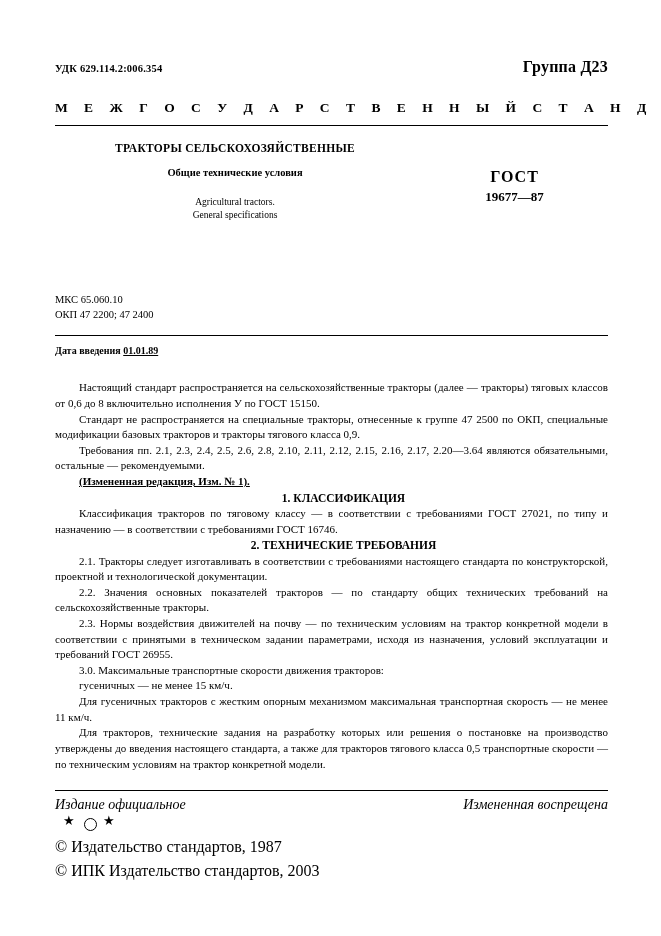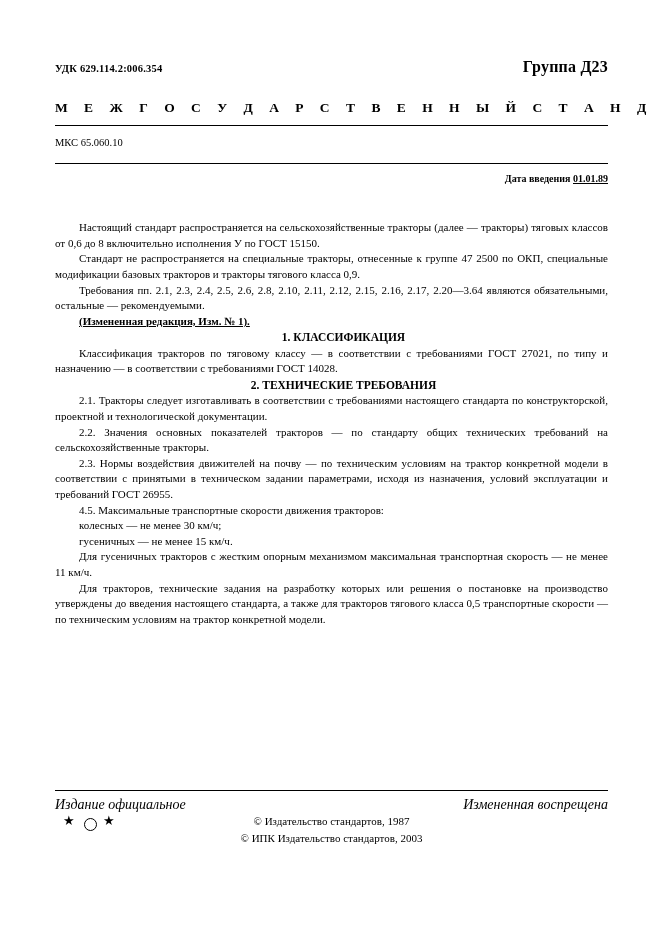--- a/index.html
+++ b/index.html
@@ -96,40 +96,39 @@
     font-weight: bold;
     letter-spacing: 1px;
   }
   .gost-num {
     font-size: 13px;
     font-weight: bold;
     margin-top: 3px;
   }
 
   .codes {
-    margin-top: 9px;
+    margin-top: 32px;
     font-size: 10.5px;
     line-height: 1.45;
   }
 
   .rule-mid { margin-top: 13px; }
 
   .date-row {
     margin-top: 9px;
-    text-align: right;
     font-size: 10px;
     font-weight: bold;
   }
   .date-row .date-val {
     text-decoration: underline;
   }
 
   
   .body {
-    margin-top: 36px;
+    margin-top: 24px;
     font-size: 11px;
     line-height: 1.42;
     text-align: justify;
   }
   .body p {
     margin: 0;
     text-indent: 24px;
   }
   .section-head {
     text-align: center;
@@ -153,23 +152,23 @@
   }
   .footer-row {
     display: flex;
     justify-content: space-between;
     margin-top: 6px;
     font-size: 14px;
     font-style: italic;
   }
   .footer-row .right { font-style: italic; }
   .copyright {
-    margin-top: 0;
-    text-align: center;
-    font-size: 11px;
+    margin-top: 22px;
+    text-align: left;
+    font-size: 16px;
     line-height: 1.5;
   }
   .stars {
     position: absolute;
     left: 8px;
     top: 22px;
     width: 70px;
     height: 22px;
   }
   .star {
@@ -197,47 +196,61 @@
 
     <div class="head-row">
       <span class="udk">УДК 629.114.2:006.354</span>
       <span class="group">Группа Д23</span>
     </div>
 
     <div class="std-banner">М Е Ж Г О С У Д А Р С Т В Е Н Н Ы Й   С Т А Н Д А Р Т</div>
 
     <hr class="rule rule-top">
 
+    <div class="title-block">
+      <div class="title-left">
+        <div class="doc-title">ТРАКТОРЫ СЕЛЬСКОХОЗЯЙСТВЕННЫЕ</div>
+        <div class="doc-subtitle">Общие технические условия</div>
+        <div class="doc-eng">
+          <div>Agricultural tractors.</div>
+          <div>General specifications</div>
+        </div>
+      </div>
+      <div class="title-right">
+        <div class="gost-word">ГОСТ</div>
+        <div class="gost-num">19677—87</div>
+      </div>
+    </div>
 
     <div class="codes">
       <div>МКС 65.060.10</div>
+      <div>ОКП 47 2200; 47 2400</div>
     </div>
 
     <hr class="rule rule-mid">
 
     <div class="date-row">
       <span>Дата введения</span>
       <span class="date-val">01.01.89</span>
     </div>
 
     <div class="body">
       <p>Настоящий стандарт распространяется на сельскохозяйственные тракторы (далее — тракторы) тяговых классов от 0,6 до 8 включительно исполнения У по ГОСТ 15150.</p>
       <p>Стандарт не распространяется на специальные тракторы, отнесенные к группе 47 2500 по ОКП, специальные модификации базовых тракторов и тракторы тягового класса 0,9.</p>
       <p>Требования пп. 2.1, 2.3, 2.4, 2.5, 2.6, 2.8, 2.10, 2.11, 2.12, 2.15, 2.16, 2.17, 2.20—3.64 являются обязательными, остальные — рекомендуемыми.</p>
       <p class="bold">(Измененная редакция, Изм. № 1).</p>
 
       <p class="section-head">1. КЛАССИФИКАЦИЯ</p>
-      <p>Классификация тракторов по тяговому классу — в соответствии с требованиями ГОСТ 27021, по типу и назначению — в соответствии с требованиями ГОСТ 14028.</p>
+      <p>Классификация тракторов по тяговому классу — в соответствии с требованиями ГОСТ 27021, по типу и назначению — в соответствии с требованиями ГОСТ 16746.</p>
 
       <p class="section-head">2. ТЕХНИЧЕСКИЕ ТРЕБОВАНИЯ</p>
       <p>2.1.  Тракторы следует изготавливать в соответствии с требованиями настоящего стандарта по конструкторской, проектной и технологической документации.</p>
       <p>2.2.  Значения основных показателей тракторов — по стандарту общих технических требований на сельскохозяйственные тракторы.</p>
       <p>2.3.  Нормы воздействия движителей на почву — по техническим условиям на трактор конкретной модели в соответствии с принятыми в техническом задании параметрами, исходя из назначения, условий эксплуатации и требований ГОСТ 26955.</p>
-      <p>4.5.  Максимальные транспортные скорости движения тракторов:</p>
-      <p class="sublist">колесных — не менее 30 км/ч;</p>
+      <p>3.0.  Максимальные транспортные скорости движения тракторов:</p>
       <p class="sublist">гусеничных — не менее 15 км/ч.</p>
       <p>Для гусеничных тракторов с жестким опорным механизмом максимальная транспортная скорость — не менее 11 км/ч.</p>
       <p>Для тракторов, технические задания на разработку которых или решения о постановке на производство утверждены до введения настоящего стандарта, а также для тракторов тягового класса 0,5 транспортные скорости — по техническим условиям на трактор конкретной модели.</p>
     </div>
 
   </div>
 
   <div class="footer">
     <div class="footer-rule"></div>
     <div class="footer-row">

